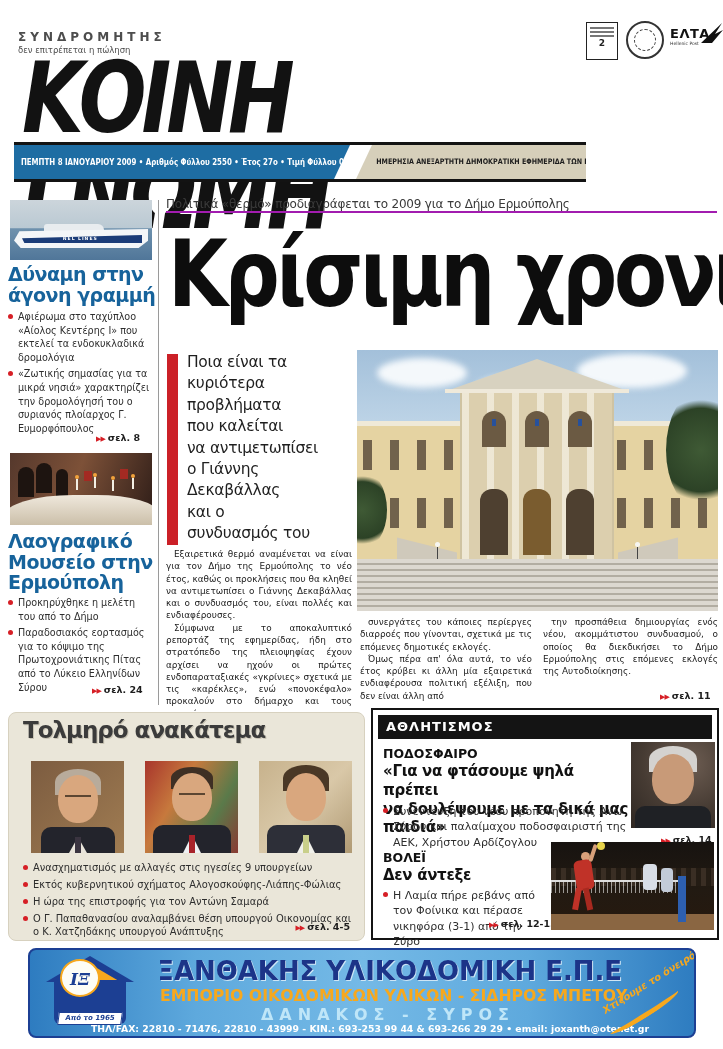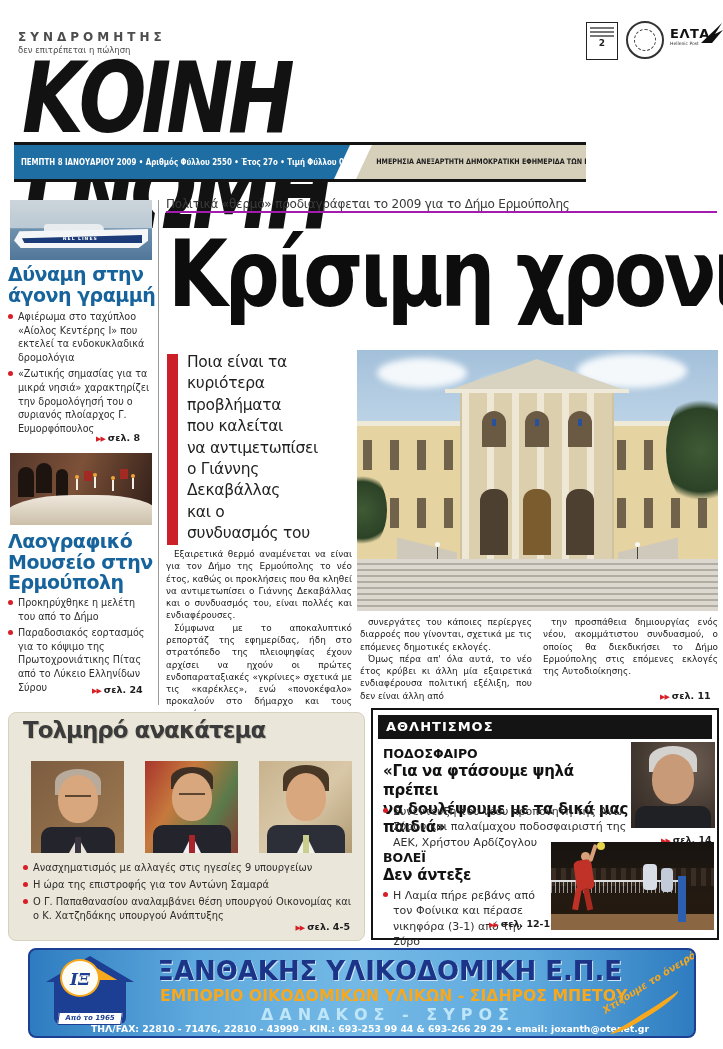--- a/index.html
+++ b/index.html
@@ -351,20 +351,24 @@
       <div class="tie" style="left:44px;height:18px;background:#c9cf8a;"></div>
     </div>
 
     <div class="resh-bullets">
       <div class="bullet">
         <span class="dot"></span>
         <span>Ανασχηματισμός με αλλαγές στις ηγεσίες 9 υπουργείων</span>
       </div>
       <div class="bullet">
         <span class="dot"></span>
+        <span>Εκτός κυβερνητικού σχήματος Αλογοσκούφης-Λιάπης-Φώλιας</span>
+      </div>
+      <div class="bullet">
+        <span class="dot"></span>
         <span>Η ώρα της επιστροφής για τον Αντώνη Σαμαρά</span>
       </div>
       <div class="bullet">
         <span class="dot"></span>
         <span>Ο Γ. Παπαθανασίου αναλαμβάνει θέση υπουργού Οικονομίας και ο Κ. Χατζηδάκης υπουργού Ανάπτυξης</span>
       </div>
     </div>
     <div class="pref" style="right:14px;bottom:8px;">
       <span class="arr">▶▶</span><span>σελ. 4-5</span>
     </div>

